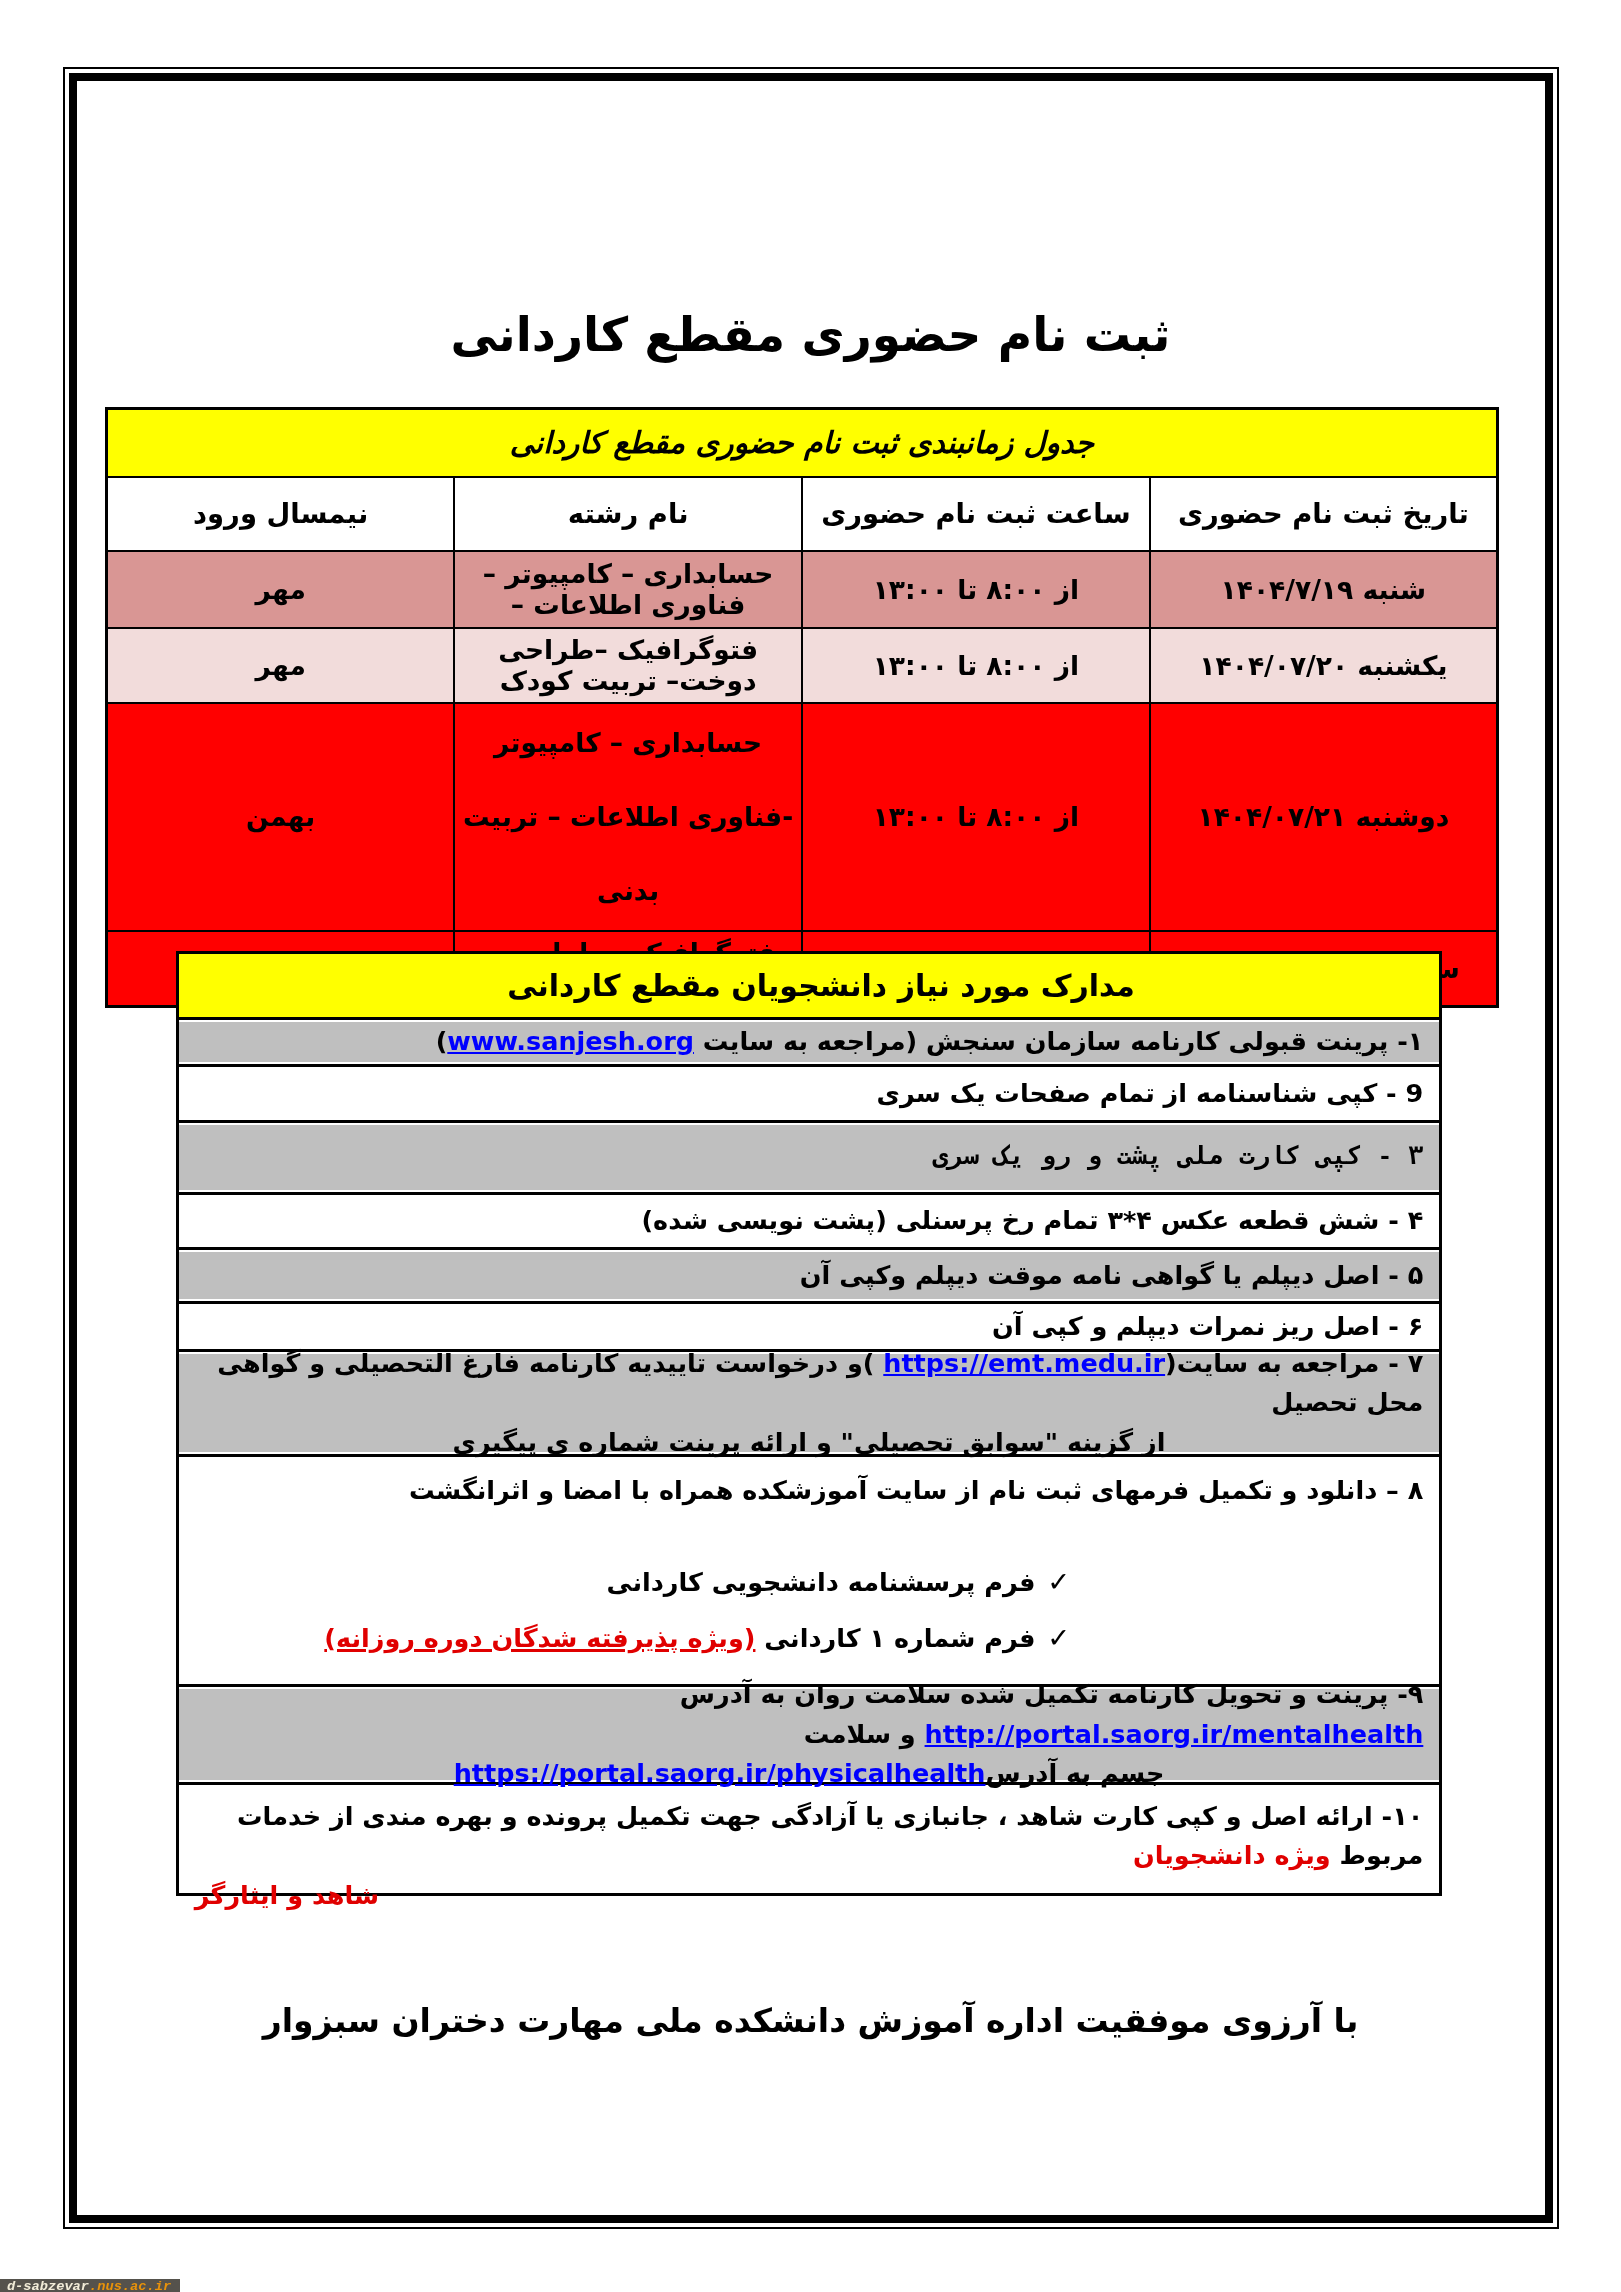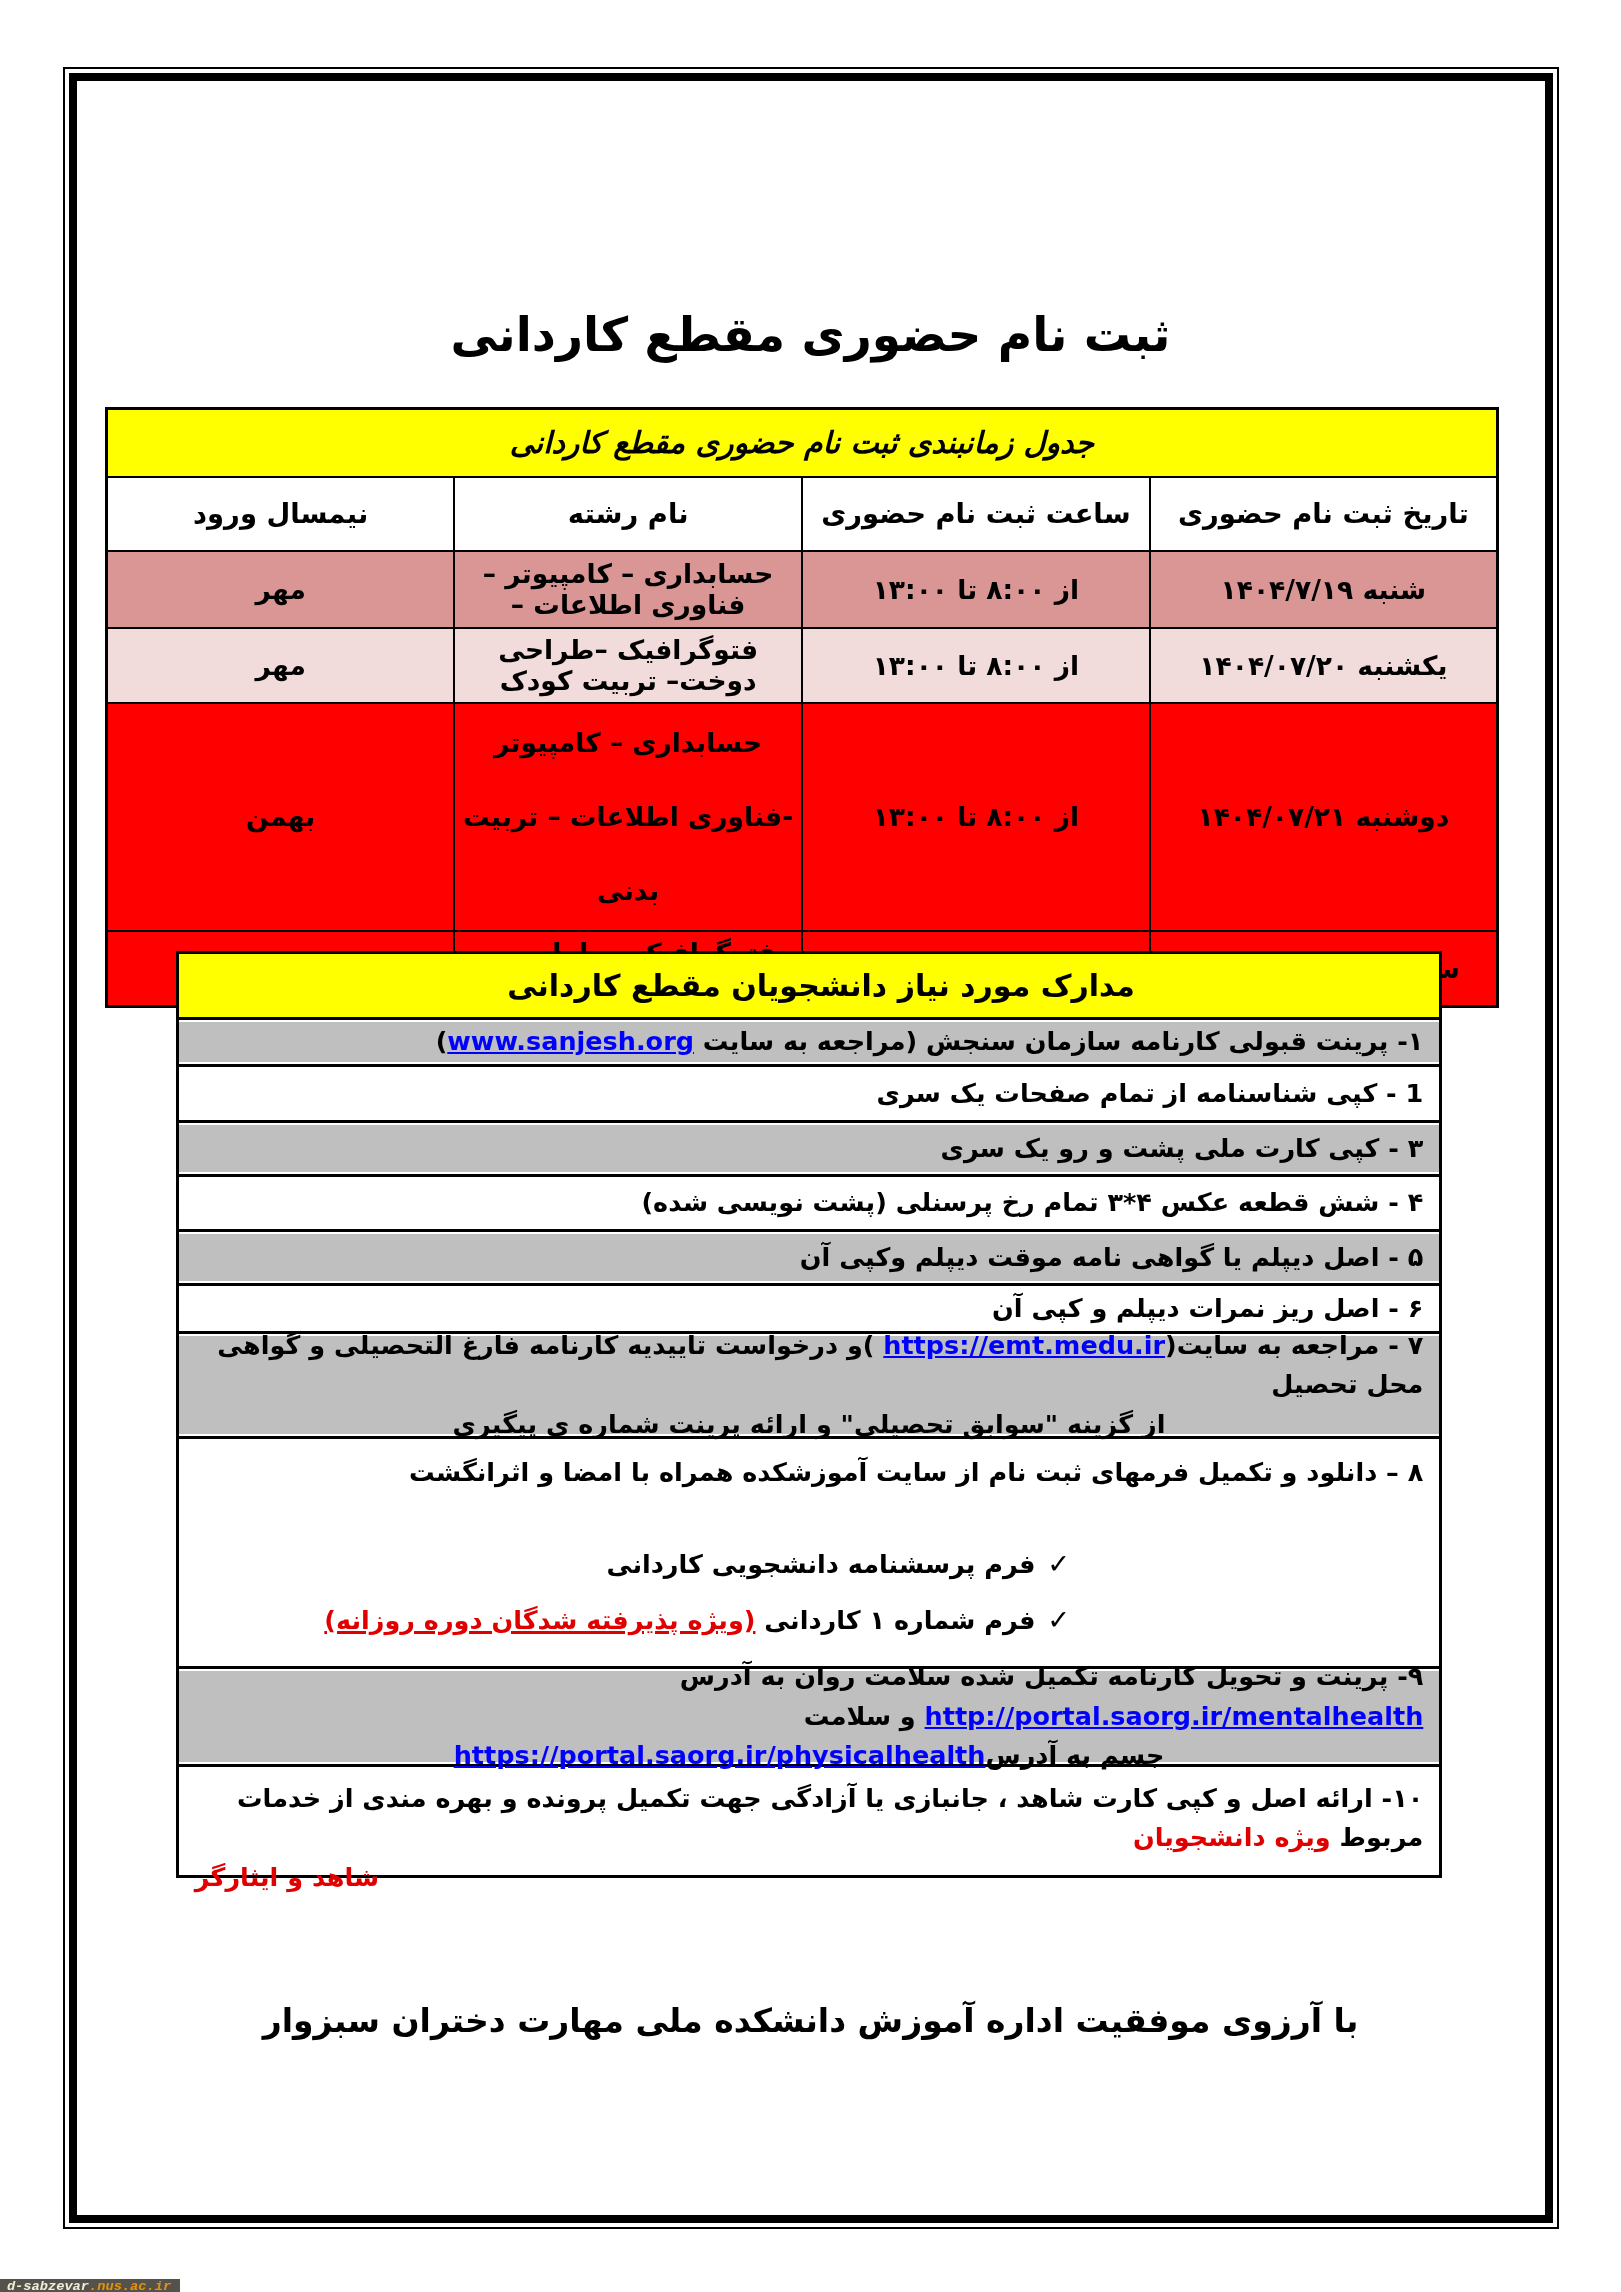--- a/index.html
+++ b/index.html
@@ -49,21 +49,21 @@
     padding-left:24px;
   }
   .doc-row{
     border-top:3.9px solid #000;box-sizing:border-box;
     display:flex;flex-direction:column;justify-content:center;
     padding:3.9px 15.7px;font-size:25.5px;line-height:1.55;
   }
   .doc-row.gray{background:#bfbfbf;box-shadow:inset 0 2px 0 #fff, inset 0 -2px 0 #fff;}
   .doc-row.white{background:#ffffff;}
   .doc-row p{margin:0;text-align:right;}
-  .h1r{height:47px;} .h2r{height:56px;} .h3r{height:54px;} .h4r{height:55px;}
+  .h1r{height:47px;} .h2r{height:56px;} .h3r{height:72px;font-family:Liberation Mono, monospace;} .h4r{height:55px;}
   .h5r{height:54px;} .h6r{height:48px;}
   .h7r{height:105px;} .h8r{height:230px;justify-content:flex-start;padding-top:13.7px;}
   .h9r{height:98px;} .h10r{height:111px;justify-content:flex-start;padding-top:11.8px;}
   .center-line{text-align:center !important;}
   .left-line{text-align:left !important;}
   a.lnk{color:#0000ff;text-decoration:underline;cursor:pointer;font-weight:700;}
   .red-text{color:#e00000;}
   .red-underline{color:#e00000;text-decoration:underline;text-decoration-thickness:2.5px;}
   .chk{padding-right:353px;margin-top:13.7px !important;}
   .chk.first{margin-top:51px !important;}
@@ -131,21 +131,21 @@
   </table>
 
 <div class="docs">
   <div class="doc-cap">مدارک مورد نیاز دانشجویان مقطع کاردانی</div>
 
   <div class="doc-row gray h1r">
     <p><span>۱- پرینت قبولی کارنامه سازمان سنجش (مراجعه به سایت </span><a class="lnk" dir="ltr">www.sanjesh.org</a><span>)</span></p>
   </div>
 
   <div class="doc-row white h2r">
-    <p>1 - کپی شناسنامه از تمام صفحات یک سری</p>
+    <p>9 - کپی شناسنامه از تمام صفحات یک سری</p>
   </div>
 
   <div class="doc-row gray h3r">
     <p>۳ - کپی کارت ملی پشت و رو یک سری</p>
   </div>
 
   <div class="doc-row white h4r">
     <p>۴ - شش قطعه عکس ۴*۳ تمام رخ پرسنلی (پشت نویسی شده)</p>
   </div>
 

